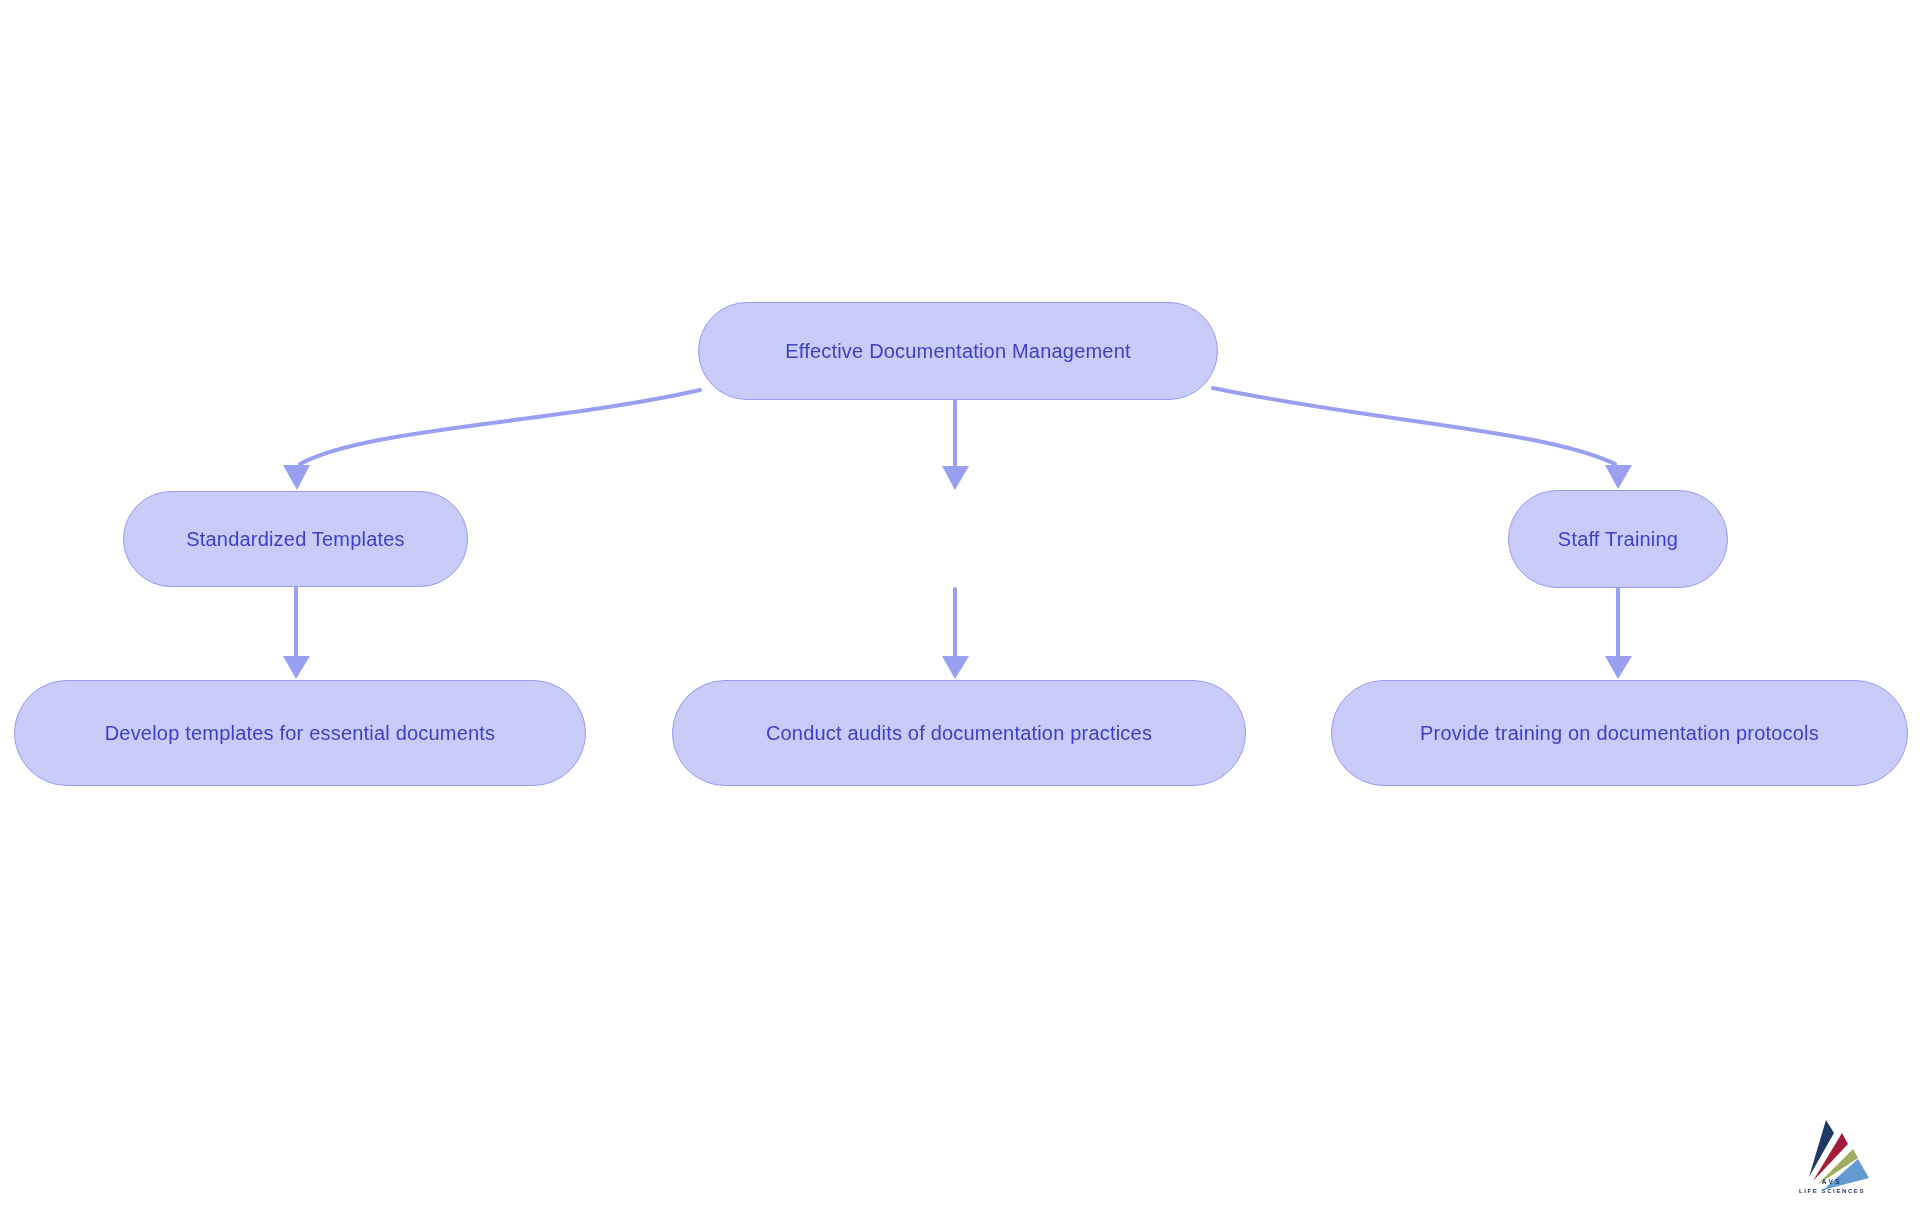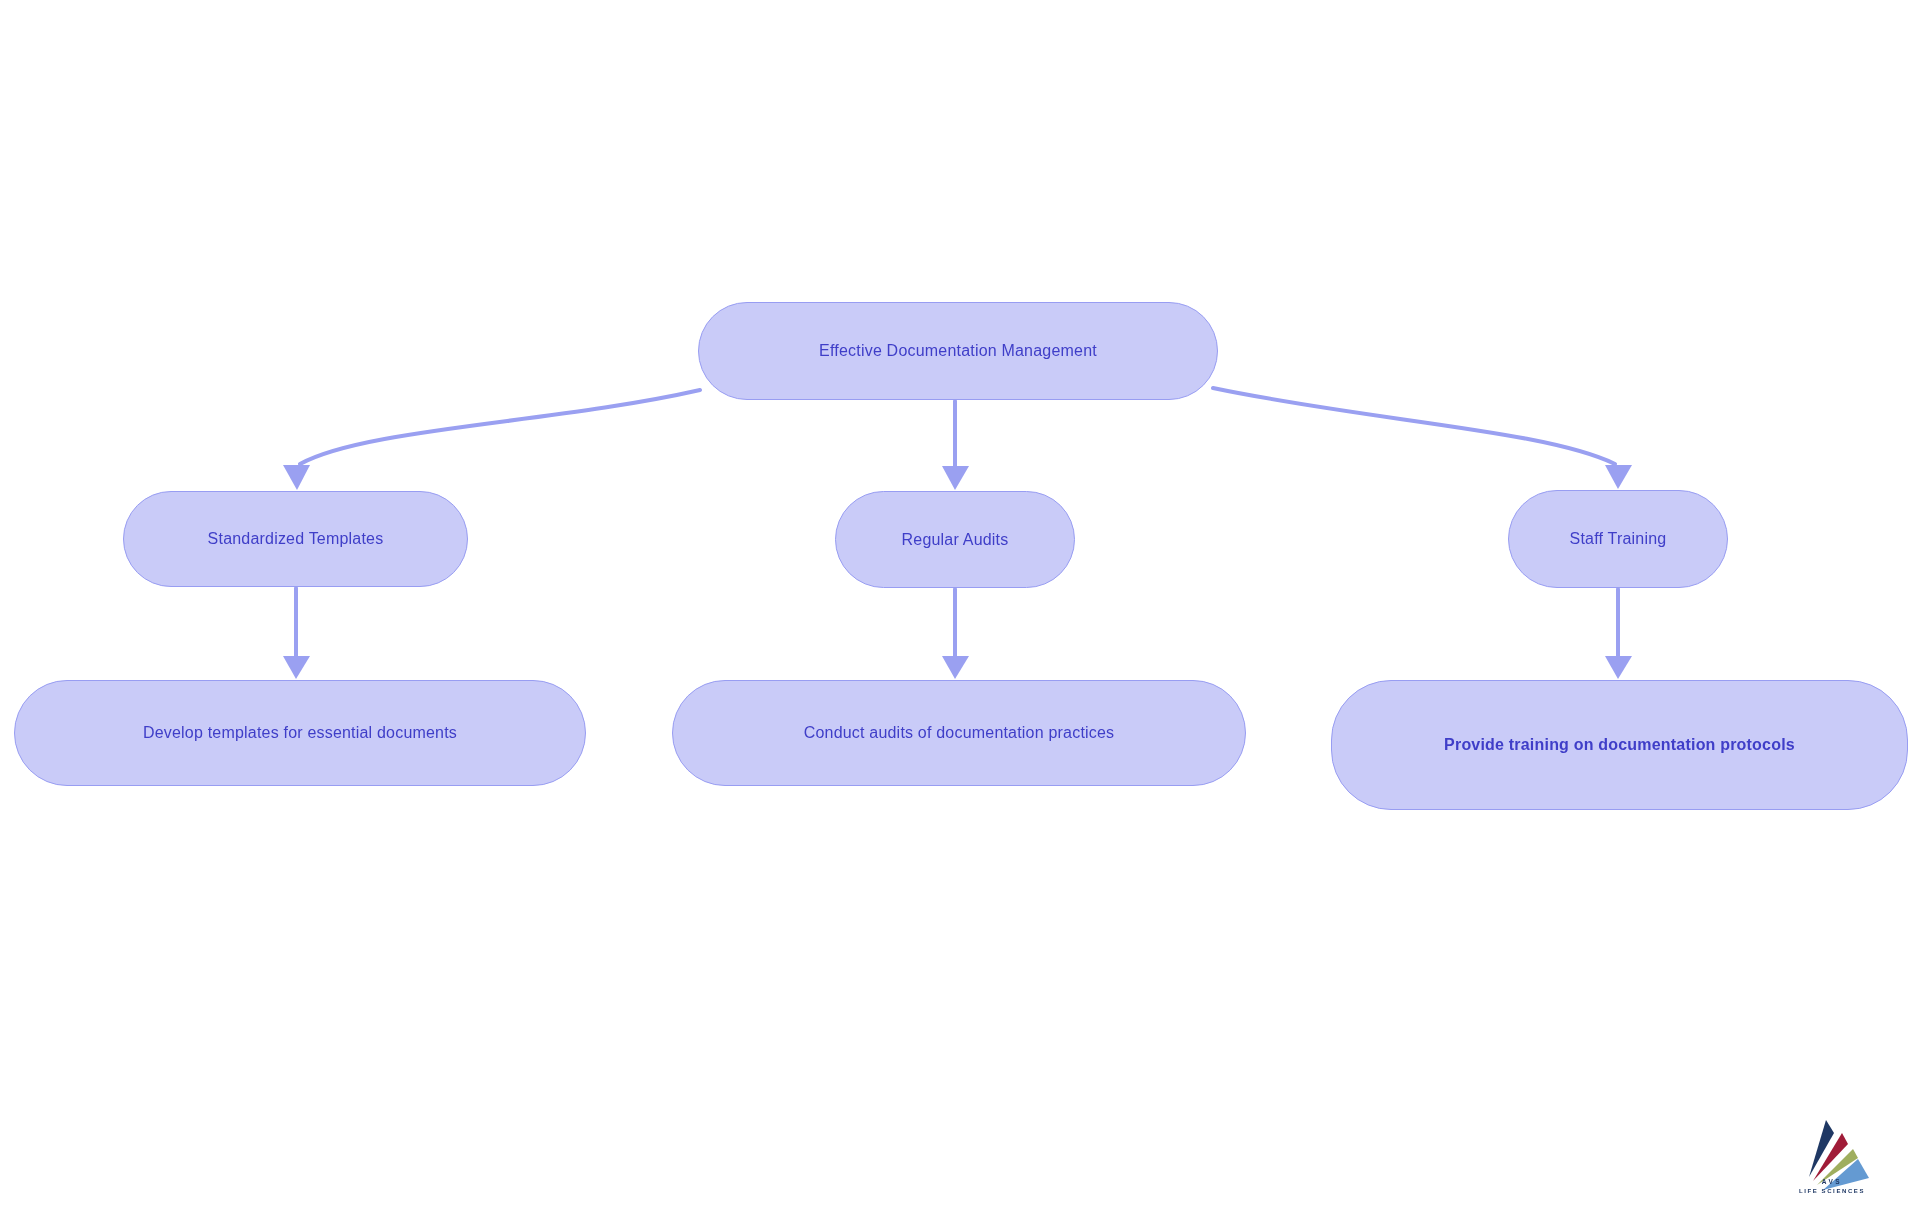--- a/index.html
+++ b/index.html
@@ -39,33 +39,33 @@
     background: var(--node_fill, #c9cbf8);
     border: 1.5px solid var(--node_border, #989df2);
     border-radius: 60px;
     display: flex;
     align-items: center;
     justify-content: center;
     text-align: center;
   }
   .node-label {
     color: var(--node_text, #3f3ec8);
-    font-size: 16px;
+    font-size: 20px;
     line-height: 1.2;
     letter-spacing: 0.2px;
     white-space: nowrap;
   }
   
   .node-root      { left: 698px;  top: 302px; width: 520px; height: 98px; }
   .node-l1-a     { left: 123px;  top: 491px; width: 345px; height: 96px; justify-content: center; }
   .node-l1-b     { left: 835px;  top: 491px; width: 240px; height: 97px; }
   .node-l1-c     { left: 1508px; top: 490px; width: 220px; height: 98px; text-align: right; }
   .node-l2-a     { left: 14px;   top: 680px; width: 572px; height: 106px; }
   .node-l2-b     { left: 672px;  top: 680px; width: 574px; height: 106px; }
-  .node-l2-c     { left: 1331px; top: 680px; width: 577px; height: 130px; font-weight: bold; }
+  .node-l2-c     { left: 1331px; top: 680px; width: 577px; height: 106px; }
   .logo {
     position: absolute;
     left: 1795px;
     top: 1113px;
     width: 110px;
     height: 100px;
     overflow: visible;
   }
   .logo-text {
     font-family: "Liberation Sans", sans-serif;
@@ -102,23 +102,20 @@
     <polygon class="arrowhead" points="1605,656 1632,656 1618,679"></polygon>
   </svg>
 
   <div class="node node-root">
     <span class="node-label">Effective Documentation Management</span>
   </div>
 
   <div class="node node-l1-a">
     <span class="node-label">Standardized Templates</span>
   </div>
-  <div class="node node-l1-b">
-    <span class="node-label">Regular Audits</span>
-  </div>
   <div class="node node-l1-c">
     <span class="node-label">Staff Training</span>
   </div>
 
   <div class="node node-l2-a">
     <span class="node-label">Develop templates for essential documents</span>
   </div>
   <div class="node node-l2-b">
     <span class="node-label">Conduct audits of documentation practices</span>
   </div>

